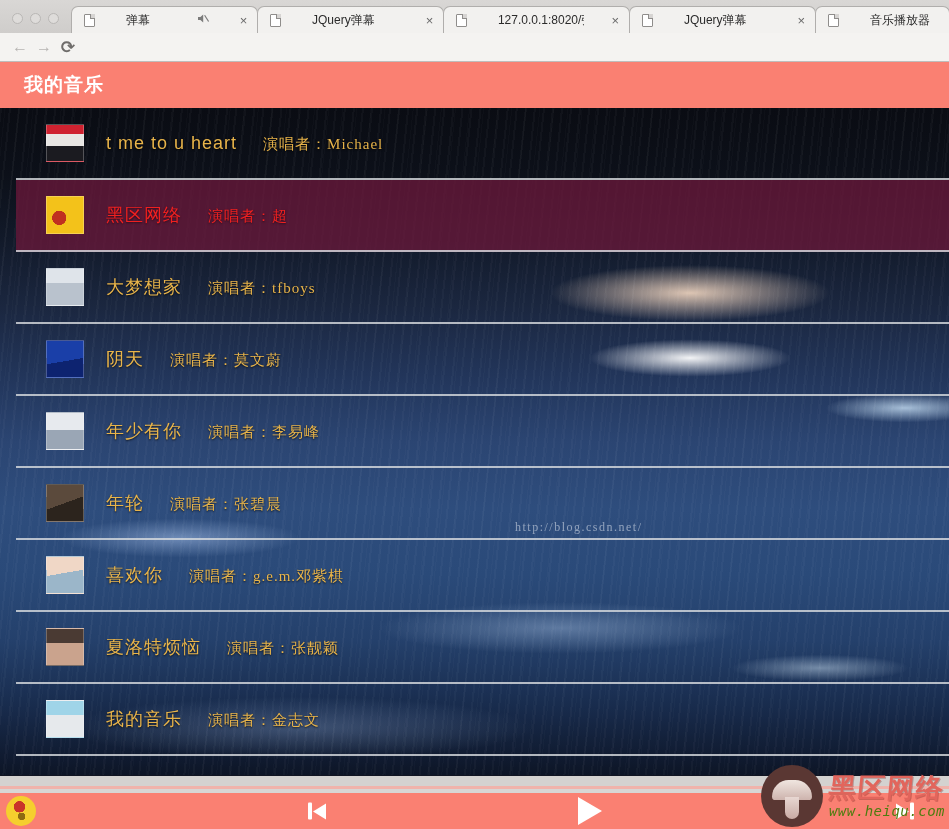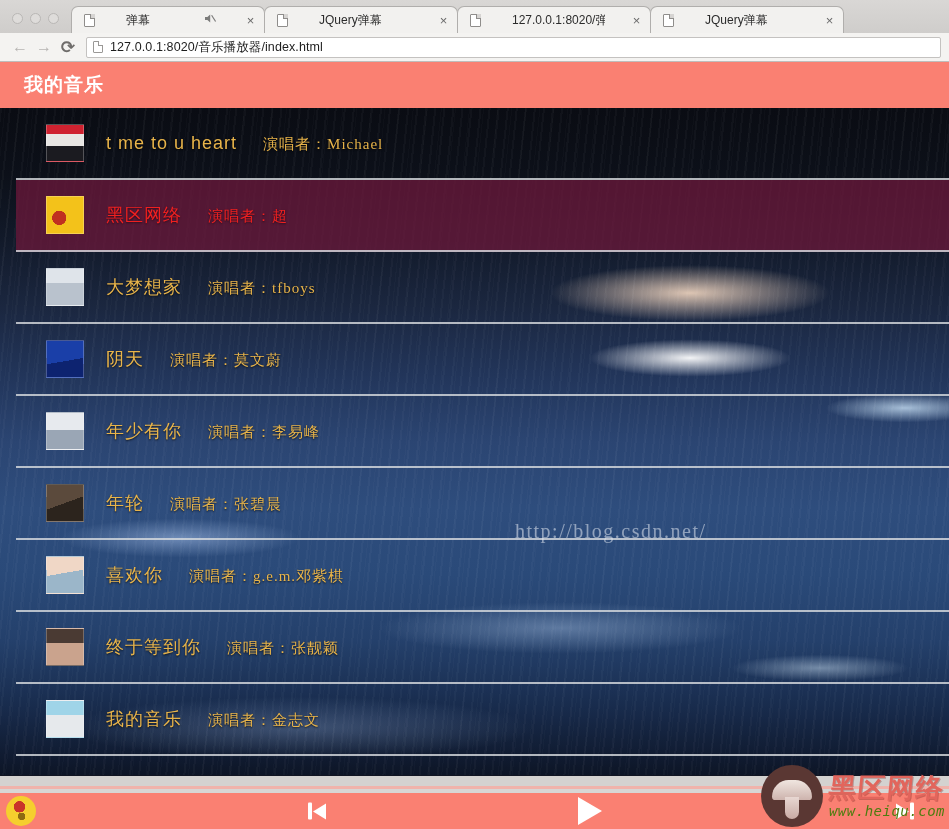--- a/index.html
+++ b/index.html
@@ -189,21 +189,21 @@
     text-shadow: 0 1px 2px rgba(0,0,0,.7);
     font-family: Liberation Serif, serif;
   }
   .song-row.active .song-title,
   .song-row.active .song-artist-label { color: #f02020; text-shadow: 0 1px 2px rgba(0,0,0,.5); }
 
   .csdn-watermark {
     position: absolute; left: 515px; top: 412px;
     color: rgba(225,232,240,.55);
     font-family: "Liberation Serif", "DejaVu Serif", serif;
-    font-size: 20px; letter-spacing: 1.5px;
+    font-size: 12px; letter-spacing: 1.5px;
     pointer-events: none; user-select: none;
   }
 
   .gray-gap { height: 18px; width: 100%;
     background: linear-gradient(180deg, #111522 0 6%, #d4d2d0 6% 62%, #f0b3ab 62% 78%, #d8d6d4 78% 100%); }
 
   
   .player-bar {
     position: relative;
     height: 36px; width: 100%;
@@ -319,30 +319,30 @@
       <span class="tab-title">127.0.0.1:8020/弹幕1/888.</span>
       <span class="tab-close">×</span>
     </div>
 
     <div class="tab w-wide">
       <span class="tab-favicon"></span>
       <span class="tab-title">JQuery弹幕</span>
       <span class="tab-close">×</span>
     </div>
 
+    <div class="tab w-last">
+      <span class="tab-favicon"></span>
+      <span class="tab-title">音乐播放器</span>
+    </div>
   </div>
 
   <div class="toolbar">
     <span class="nav-btn">←</span>
     <span class="nav-btn">→</span>
     <span class="nav-btn reload">⟳</span>
-    <div class="omnibox">
-      <span class="omni-favicon"></span>
-      <span class="omni-url">127.0.0.1:8020/音乐播放器/index.html</span>
-    </div>
   </div>
 </div>
 
 <div class="page">
 
   <div class="app-header">
     <span class="app-header-title">我的音乐</span>
   </div>
 
   <div class="list-wrap">
@@ -414,21 +414,21 @@
         <span class="song-title">喜欢你</span>
         <span class="song-sep"></span>
         <span class="song-artist-label">演唱者：</span>
         <span class="song-artist-label">g.e.m.邓紫棋</span>
       </span>
     </div>
 
     <div class="song-row">
       <span class="album-art art-h"></span>
       <span class="song-meta">
-        <span class="song-title">终于等到你</span>
+        <span class="song-title">夏洛特烦恼</span>
         <span class="song-sep"></span>
         <span class="song-artist-label">演唱者：</span>
         <span class="song-artist-label">张靓颖</span>
       </span>
     </div>
 
     <div class="song-row">
       <span class="album-art art-i"></span>
       <span class="song-meta">
         <span class="song-title">我的音乐</span>

